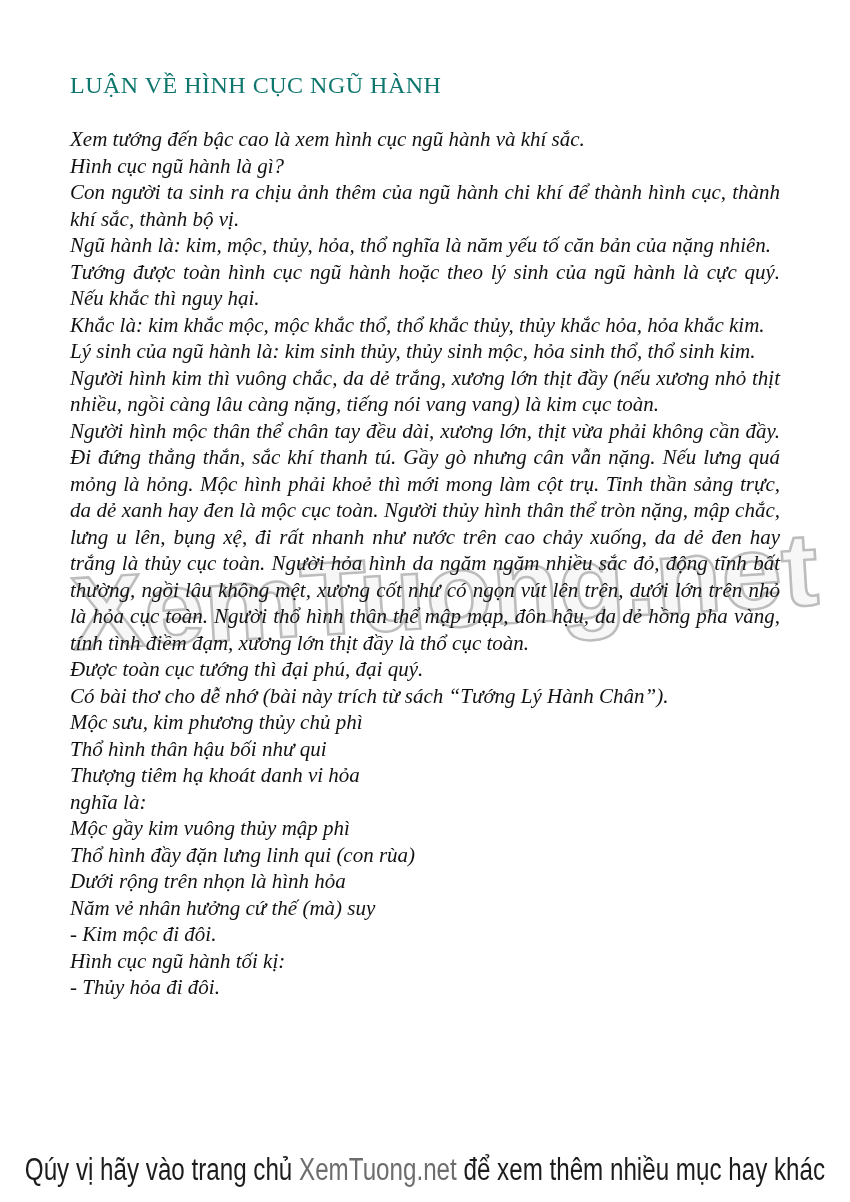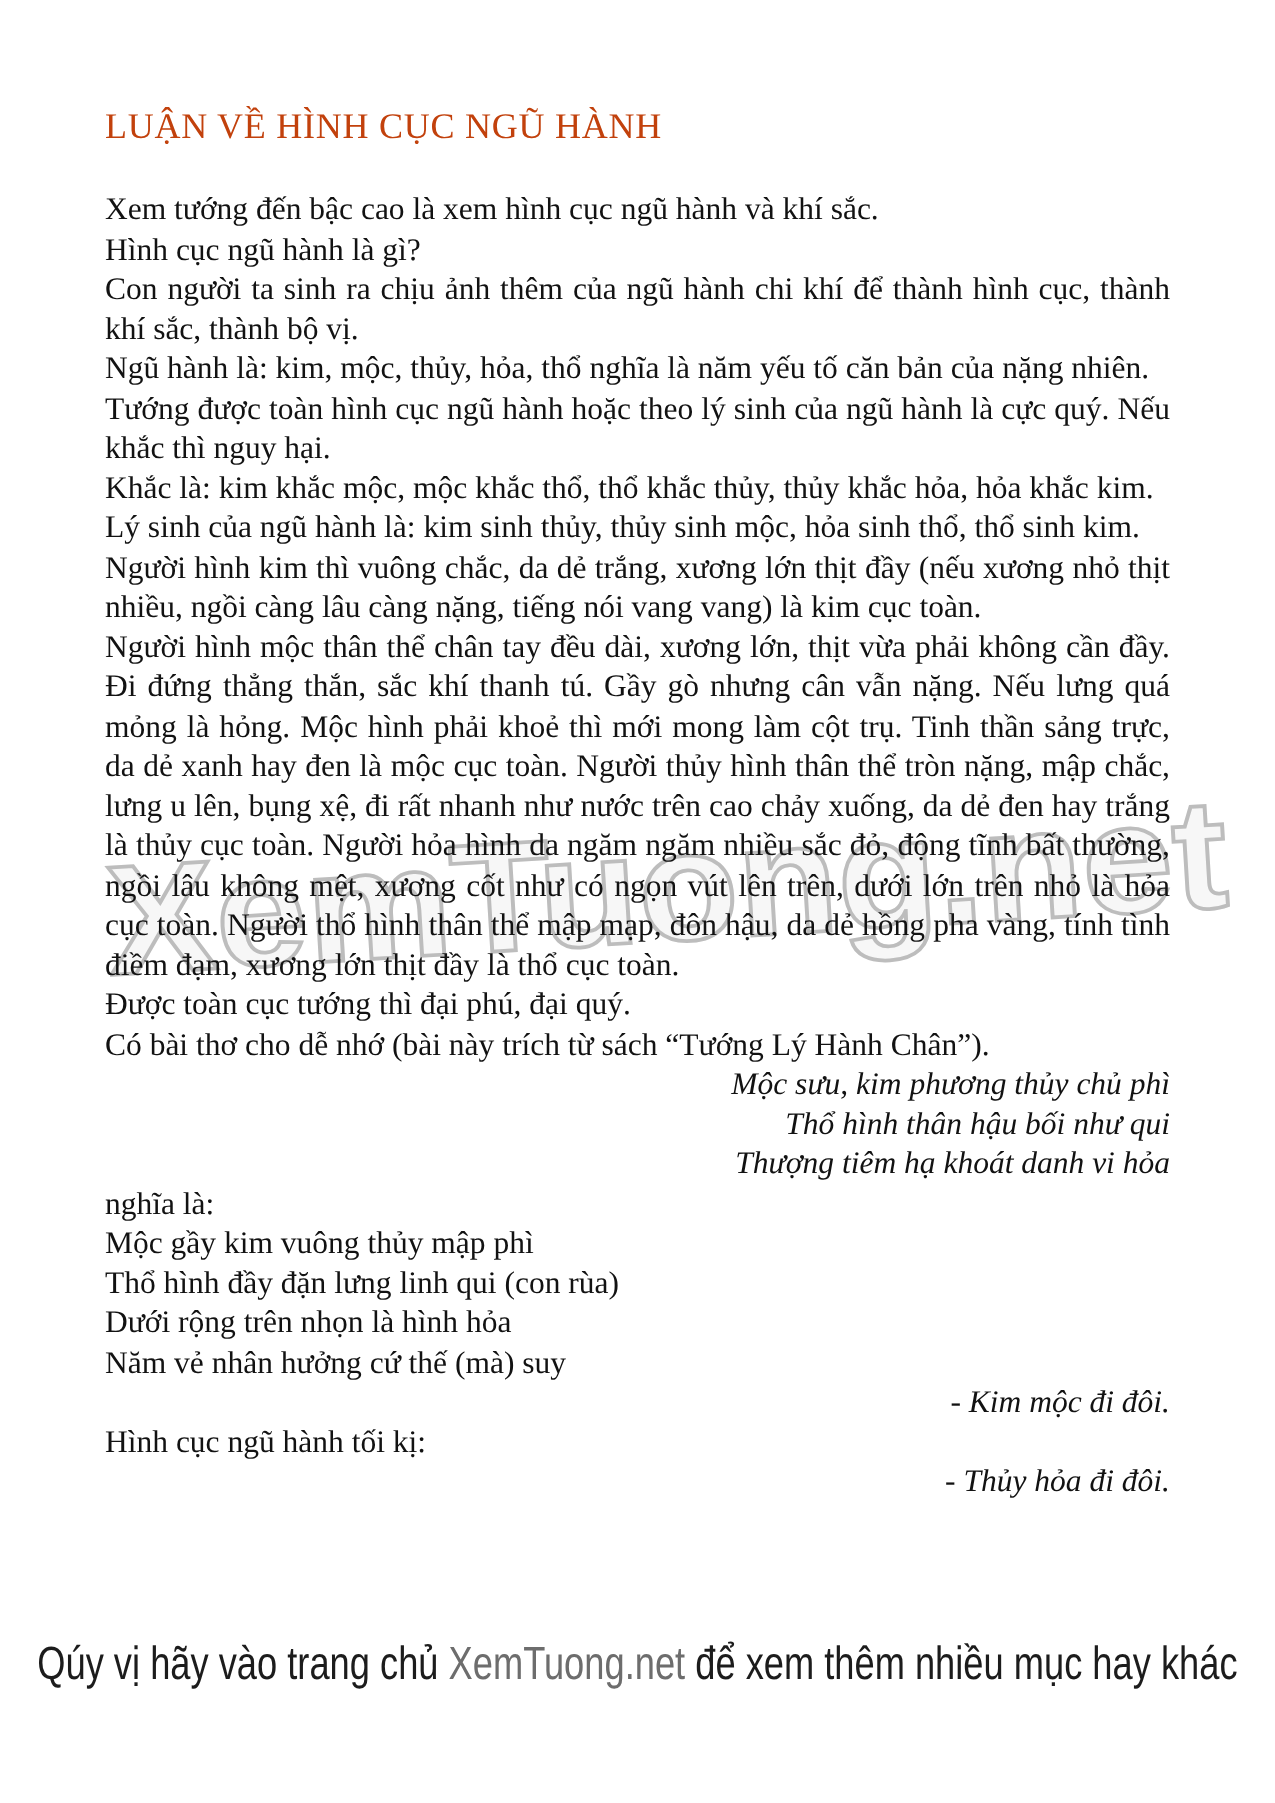--- a/index.html
+++ b/index.html
@@ -37,34 +37,35 @@
     color: #8a7230;
     margin-bottom: 27px;
     font-family: "Liberation Serif", serif;
   }
   .body-text p.para {
     font-size: 21px;
     line-height: 26.5px;
     color: #121212;
     text-align: justify;
     margin: 0;
+    font-style: italic;
   }
   .body-text p.para.italic {
     font-style: italic;
-    text-align: right;
+    text-align: left;
   }
   .footer {
     position: absolute;
     left: 0;
-    top: 1084px;
+    top: 1152px;
     width: 850px;
     height: 50px;
     background: #ffffff;
     display: flex;
-    align-items: center;
+    align-items: flex-start;
     justify-content: center;
     z-index: 2;
   }
   .footer-inner {
     white-space: nowrap;
     font-family: "Liberation Sans", sans-serif;
     font-size: 31px;
     color: #1c1c1c;
     transform: scaleX(0.78);
     transform-origin: 50% 50%;
@@ -76,21 +77,21 @@
 
 <div class="page">
 
   <div class="watermark-wrap">
     <svg width="760" height="150" viewBox="0 0 760 150" xmlns="http://www.w3.org/2000/svg">
       <text x="0" y="112" font-family="Liberation Sans, sans-serif" font-weight="bold" font-size="104" textLength="748" lengthAdjust="spacingAndGlyphs" fill="#ededed" fill-opacity="0.45" stroke="#bdbdbd" stroke-width="2.5">XemTuong.net</text>
     </svg>
   </div>
 
   <div class="content">
-    <h1 class="doc-title" style="color: #c2410c;">LUẬN VỀ HÌNH CỤC NGŨ HÀNH</h1>
+    <h1 class="doc-title" style="color: #0f766e;">LUẬN VỀ HÌNH CỤC NGŨ HÀNH</h1>
     <div class="body-text">
         <p class="para">Xem tướng đến bậc cao là xem hình cục ngũ hành và khí sắc.</p>
         <p class="para">Hình cục ngũ hành là gì?</p>
         <p class="para">Con người ta sinh ra chịu ảnh thêm của ngũ hành chi khí để thành hình cục, thành khí sắc, thành bộ vị.</p>
         <p class="para">Ngũ hành là: kim, mộc, thủy, hỏa, thổ nghĩa là năm yếu tố căn bản của nặng nhiên.</p>
         <p class="para">Tướng được toàn hình cục ngũ hành hoặc theo lý sinh của ngũ hành là cực quý. Nếu khắc thì nguy hại.</p>
         <p class="para">Khắc là: kim khắc mộc, mộc khắc thổ, thổ khắc thủy, thủy khắc hỏa, hỏa khắc kim.</p>
         <p class="para">Lý sinh của ngũ hành là: kim sinh thủy, thủy sinh mộc, hỏa sinh thổ, thổ sinh kim.</p>
         <p class="para">Người hình kim thì vuông chắc, da dẻ trắng, xương lớn thịt đầy (nếu xương nhỏ thịt nhiều, ngồi càng lâu càng nặng, tiếng nói vang vang) là kim cục toàn.</p>
         <p class="para">Người hình mộc thân thể chân tay đều dài, xương lớn, thịt vừa phải không cần đầy. Đi đứng thẳng thắn, sắc khí thanh tú. Gầy gò nhưng cân vẫn nặng. Nếu lưng quá mỏng là hỏng. Mộc hình phải khoẻ thì mới mong làm cột trụ. Tinh thần sảng trực, da dẻ xanh hay đen là mộc cục toàn. Người thủy hình thân thể tròn nặng, mập chắc, lưng u lên, bụng xệ, đi rất nhanh như nước trên cao chảy xuống, da dẻ đen hay trắng là thủy cục toàn. Người hỏa hình da ngăm ngăm nhiều sắc đỏ, động tĩnh bất thường, ngồi lâu không mệt, xương cốt như có ngọn vút lên trên, dưới lớn trên nhỏ là hỏa cục toàn. Người thổ hình thân thể mập mạp, đôn hậu, da dẻ hồng pha vàng, tính tình điềm đạm, xương lớn thịt đầy là thổ cục toàn.</p>

